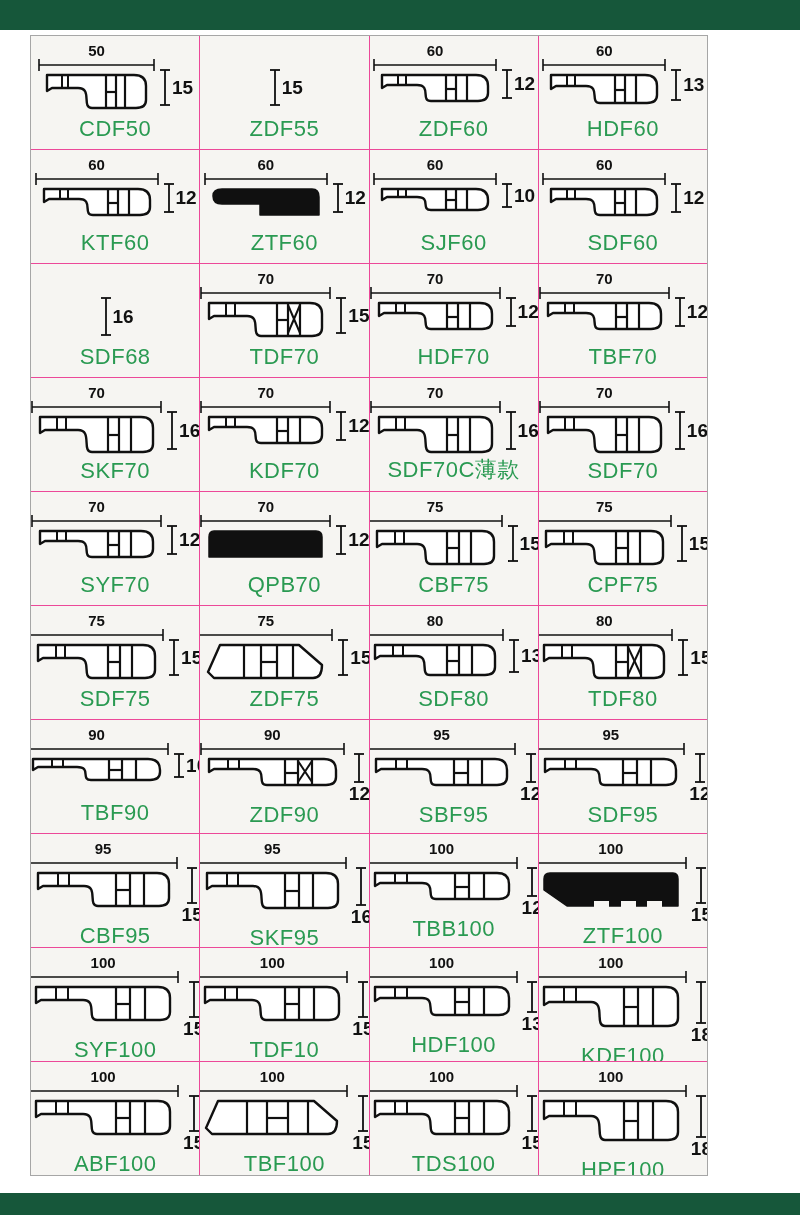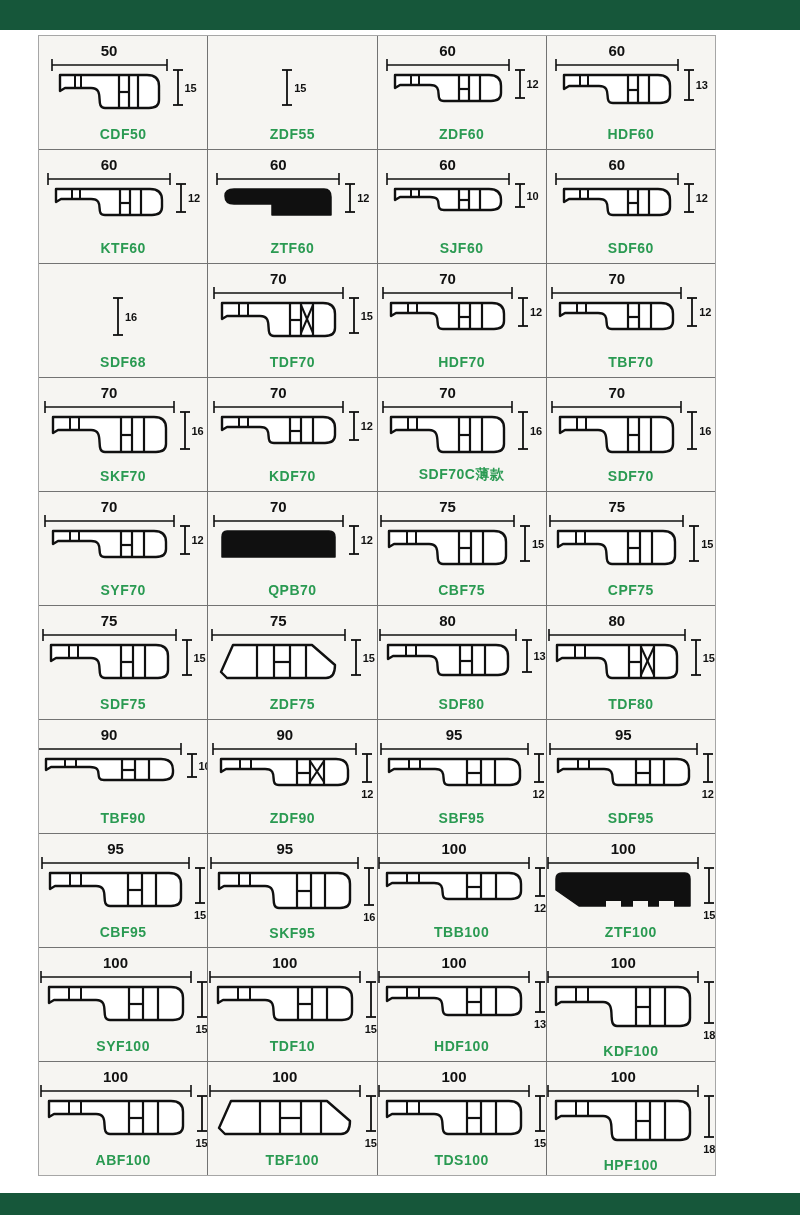--- a/index.html
+++ b/index.html
@@ -4,47 +4,47 @@
 <style>
   html,body{margin:0;padding:0;}
   body{
     width:800px;min-height:1215px;background:#ffffff;
     font-family:"Liberation Sans", sans-serif;position:relative;
   }
   .band{width:800px;background:#16573a;}
   .band.top{height:30px;}
   .band.bottom{height:22px;position:absolute;bottom:0;left:0;}
   .grid{
-    margin:5px 61px 0 38px;width:676px;
+    margin:5px 61px 0 30px;width:676px;
     display:grid;grid-template-columns:repeat(4,1fr);
     border-top:1px solid #a6a6a6;border-left:1px solid #a6a6a6;
-    background:#737373;grid-gap:1px;
+    background:#ec4899;grid-gap:1px;
     border-right:1px solid #a6a6a6;border-bottom:1px solid #a6a6a6;
   }
   .cell{
     background:#f6f5f2;height:113px;overflow:hidden;
     display:flex;flex-direction:column;align-items:center;
     padding-top:7px;box-sizing:border-box;
   }
   .draw-wrap{display:flex;align-items:flex-start;}
   .draw-col{display:flex;flex-direction:column;align-items:center;}
   .wnum{
     font-size:15px;font-weight:bold;color:#111;line-height:15px;height:15px;
   }
   .wdim{display:block;margin-top:1px;}
   .profile{display:block;margin-top:1px;}
   .hdim{display:flex;margin-left:3px;}
   .hdim.side{flex-direction:row;align-items:center;margin-top:25px;}
   .hdim.below{flex-direction:column;align-items:center;margin-top:25px;}
-  .hnum{font-size:11px;font-weight:bold;color:#111;line-height:16px;}
+  .hnum{font-size:19px;font-weight:bold;color:#111;line-height:16px;}
   .hdim.side .hnum{margin-left:1px;}
   .hdim.below .hnum{margin-top:2px;}
   .code{
     margin-top:auto;margin-bottom:7px;
-    font-size:14px;font-weight:bold;color:#2a9a52;letter-spacing:0.5px;
+    font-size:22px;font-weight:normal;color:#2a9a52;letter-spacing:0.5px;
   }
   svg line, svg path{vector-effect:non-scaling-stroke;}
 </style>
 </head>
 <body>
 
 <div class="band top"></div>
 
 <div class="grid" id="grid">
     <div class="cell">

